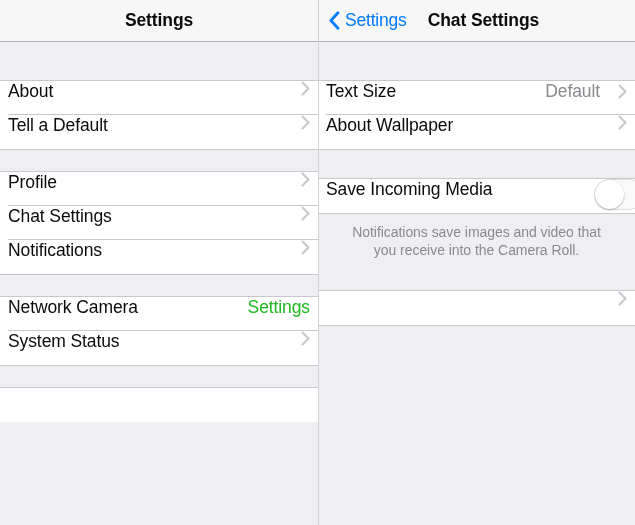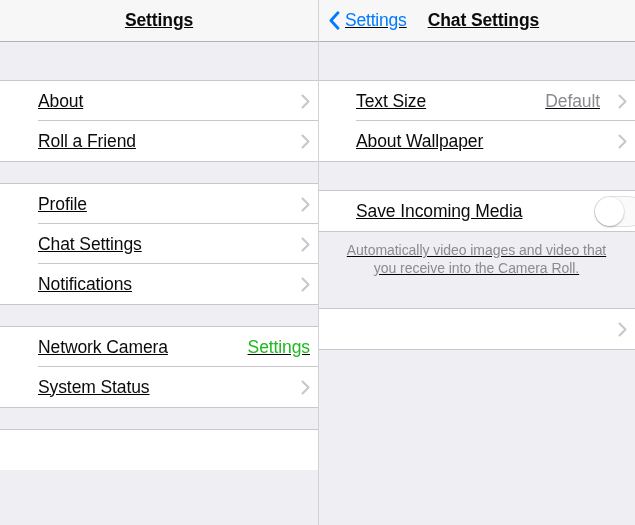--- a/index.html
+++ b/index.html
@@ -20,21 +20,20 @@
     display: flex;
     background: #EFEEF3;
   }
 
   
   .panel {
     position: relative;
     height: 525px;
     background: #84cc16;
     overflow: hidden;
-    text-decoration: underline;
   }
   .panel-left  { width: 318px; }
   .panel-right { width: 317px; }
 
   .panel-divider {
     position: absolute;
     left: 318px; top: 0;
     width: 1px; height: 525px;
     background: #D2D1D6;
     z-index: 5;
@@ -90,28 +89,27 @@
 
   .group {
     background: #FFFFFF;
     border-top: 1px solid #C8C7CC;
     border-bottom: 1px solid #C8C7CC;
   }
   .group-open-bottom { border-bottom: none; }
 
   .row {
     position: relative;
-    height: 40px;
-    display: flex;
-    align-items: center;
+    height: 34px;
+    display: flex;
+    align-items: flex-start;
     padding-left: 8px;
     padding-right: 8px;
     background: #FFFFFF;
     cursor: pointer;
-    margin-left: 30px;
   }
   .row-sep::after {
     content: "";
     position: absolute;
     left: 8px; right: 0; bottom: 0;
     height: 1px;
     background: #C8C7CC;
   }
 
   .row-label {
@@ -193,21 +191,21 @@
       <div class="group">
         <div class="row row-sep">
           <span class="row-label">About</span>
           <span class="row-right">
             <svg class="chevron" viewBox="0 0 9 15">
                 <polyline points="1.5,1.5 7.5,7.5 1.5,13.5" fill="none" stroke="#C7C7CC" stroke-width="2.1" stroke-linecap="round" stroke-linejoin="round"></polyline>
               </svg>
           </span>
         </div>
         <div class="row">
-          <span class="row-label">Roll a Friend</span>
+          <span class="row-label">Tell a Default</span>
           <span class="row-right">
             <svg class="chevron" viewBox="0 0 9 15">
                 <polyline points="1.5,1.5 7.5,7.5 1.5,13.5" fill="none" stroke="#C7C7CC" stroke-width="2.1" stroke-linecap="round" stroke-linejoin="round"></polyline>
               </svg>
           </span>
         </div>
       </div>
 
       <div class="gap gap-sm"></div>
 
@@ -310,21 +308,21 @@
         <div class="row">
           <span class="row-label">Save Incoming Media</span>
           <span class="row-right">
             <span class="switch">
               <span class="switch-knob"></span>
             </span>
           </span>
         </div>
       </div>
       <div class="footer-note">
-        <div>Automatically video images and video that</div>
+        <div>Notifications save images and video that</div>
         <div>you receive into the Camera Roll.</div>
       </div>
 
       <div class="gap gap-sm"></div>
 
       <div class="group">
         <div class="row">
           <span class="row-right">
             <svg class="chevron" viewBox="0 0 9 15">
                 <polyline points="1.5,1.5 7.5,7.5 1.5,13.5" fill="none" stroke="#C7C7CC" stroke-width="2.1" stroke-linecap="round" stroke-linejoin="round"></polyline>

